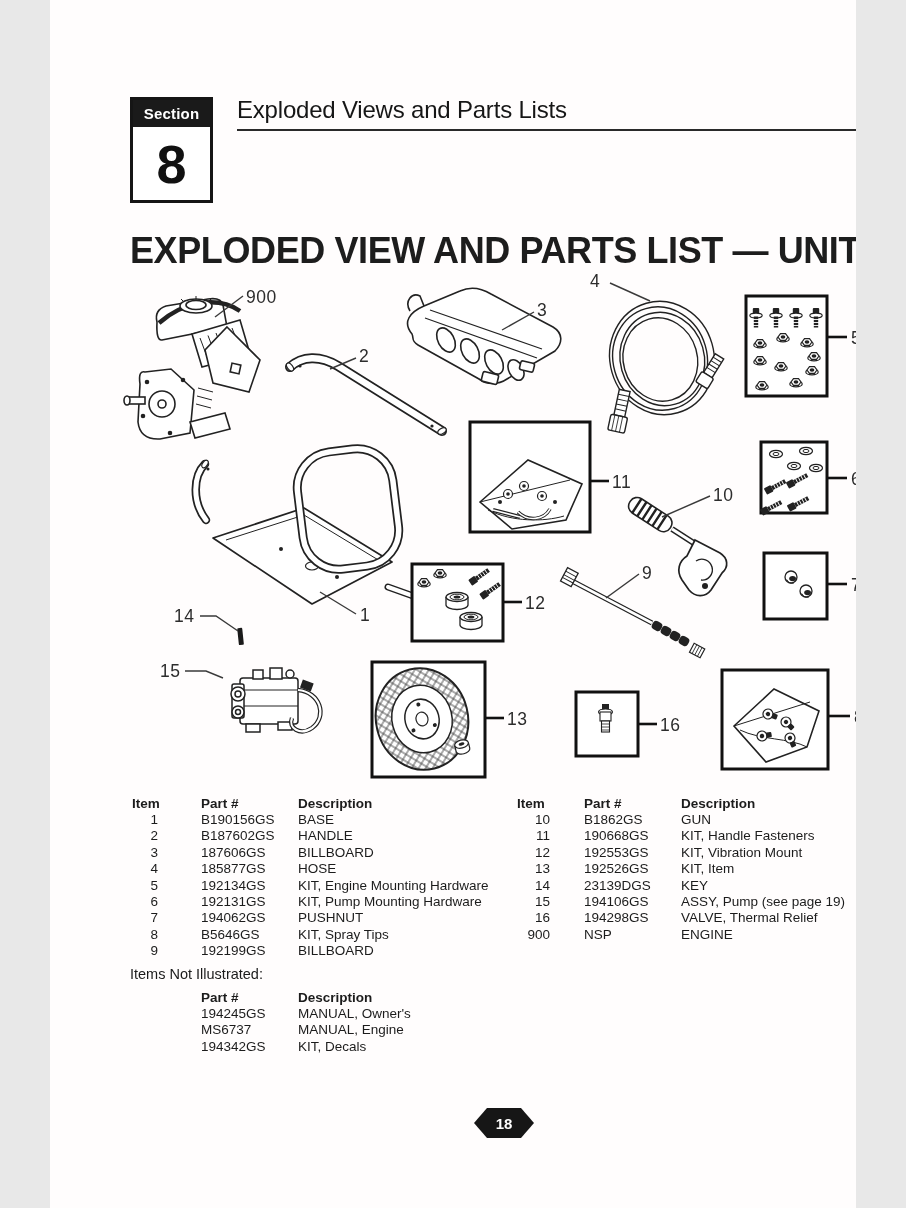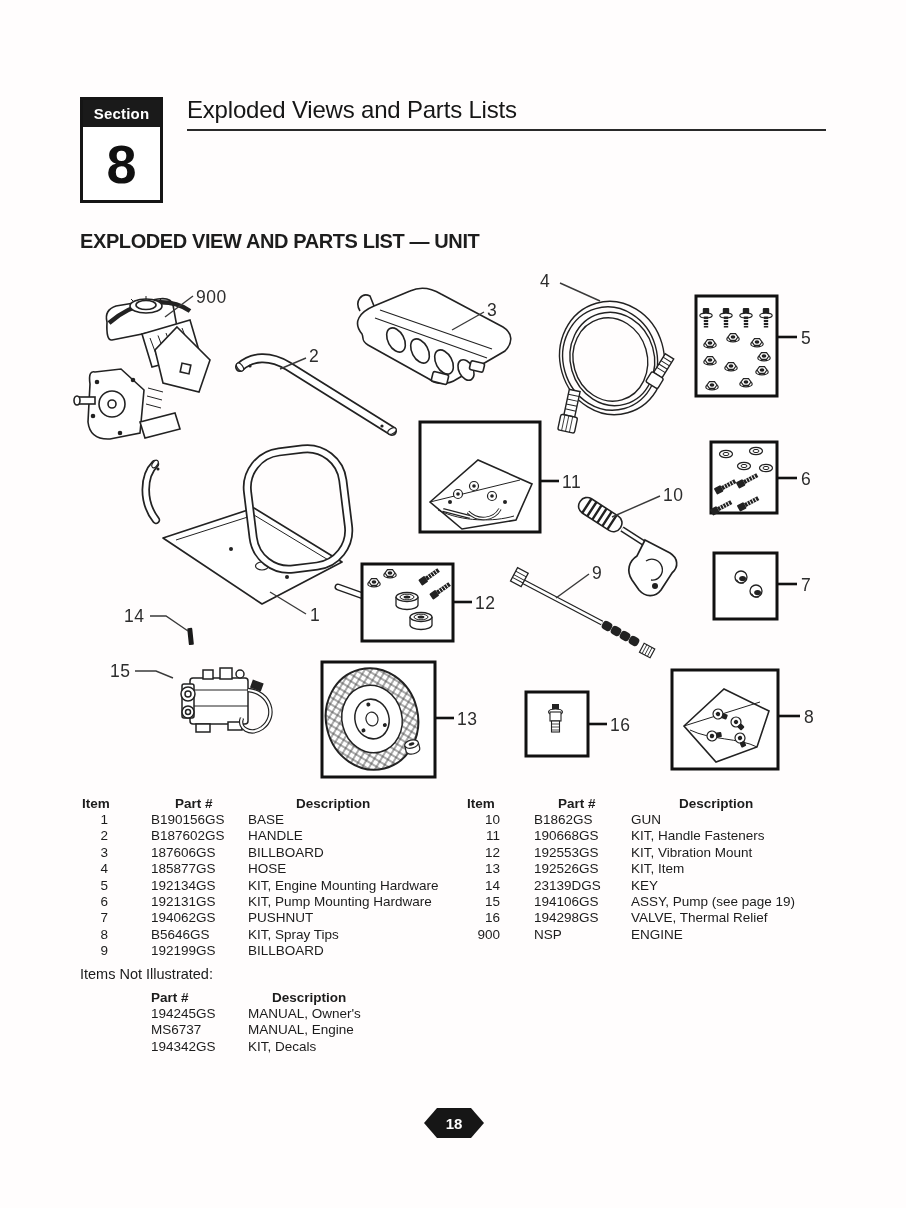--- a/index.html
+++ b/index.html
@@ -1,37 +1,37 @@
 <!DOCTYPE html>
 <html><head>
 <meta charset="utf-8">
 <style>
   html,body{margin:0;padding:0;background:#e8e8e8;}
-  .page{position:relative;width:906px;height:1208px;background:#fffdfd;margin:0 auto;
+  .page{position:relative;width:806px;height:1208px;background:#fffdfd;margin:0 auto;
         font-family:"Liberation Sans",sans-serif;color:#1b1b1b;overflow:hidden;}
   
   .section-box{position:absolute;left:80px;top:97px;width:83px;height:106px;
                border:3px solid #151515;box-sizing:border-box;background:#fff;}
   .sec-label{display:block;background:#1a1a1a;color:#fff;font-weight:700;font-size:15px;
              text-align:center;height:27px;line-height:27px;letter-spacing:.2px;}
   .sec-num{display:block;text-align:center;font-size:54px;font-weight:700;line-height:74px;color:#111;}
   
   .doc-title{position:absolute;left:187px;top:96px;font-size:24px;font-weight:400;
              letter-spacing:-.2px;color:#161616;white-space:nowrap;}
   .title-rule{position:absolute;left:187px;top:129px;width:639px;height:2px;background:#2a2a2a;}
   
-  .main-heading{position:absolute;left:80px;top:230px;font-size:20px;font-weight:700;
+  .main-heading{position:absolute;left:80px;top:230px;font-size:36px;font-weight:700;
                 letter-spacing:-.4px;color:#1d1d1d;white-space:nowrap;}
   
   svg.diagram{position:absolute;left:0;top:270px;}
   svg.diagram text{font-family:"Liberation Sans",sans-serif;font-size:17.5px;fill:#2d2d2d;letter-spacing:.5px;}
   
   .ptable{position:absolute;font-size:13.5px;line-height:16.4px;color:#1c1c1c;}
   .prow{display:flex;white-space:nowrap;}
-  .phead{line-height:17px;gap:24px;}
+  .phead{line-height:17px;}
   .phead span{font-weight:700;}
   .c-item{width:26px;text-align:right;flex:none;}
   .c-part{width:97px;margin-left:14px;flex:none;padding-left:29px;}
   .c-desc{flex:none;}
   .phead .c-item{text-align:left;}
   .rt .c-item{width:33px;}
   .rt .c-part{margin-left:5px;}
   .ni-title{position:absolute;left:80px;top:966px;font-size:14.5px;font-weight:400;color:#1b1b1b;}
   .ni .c-part{width:97px;margin-left:0;}
   

